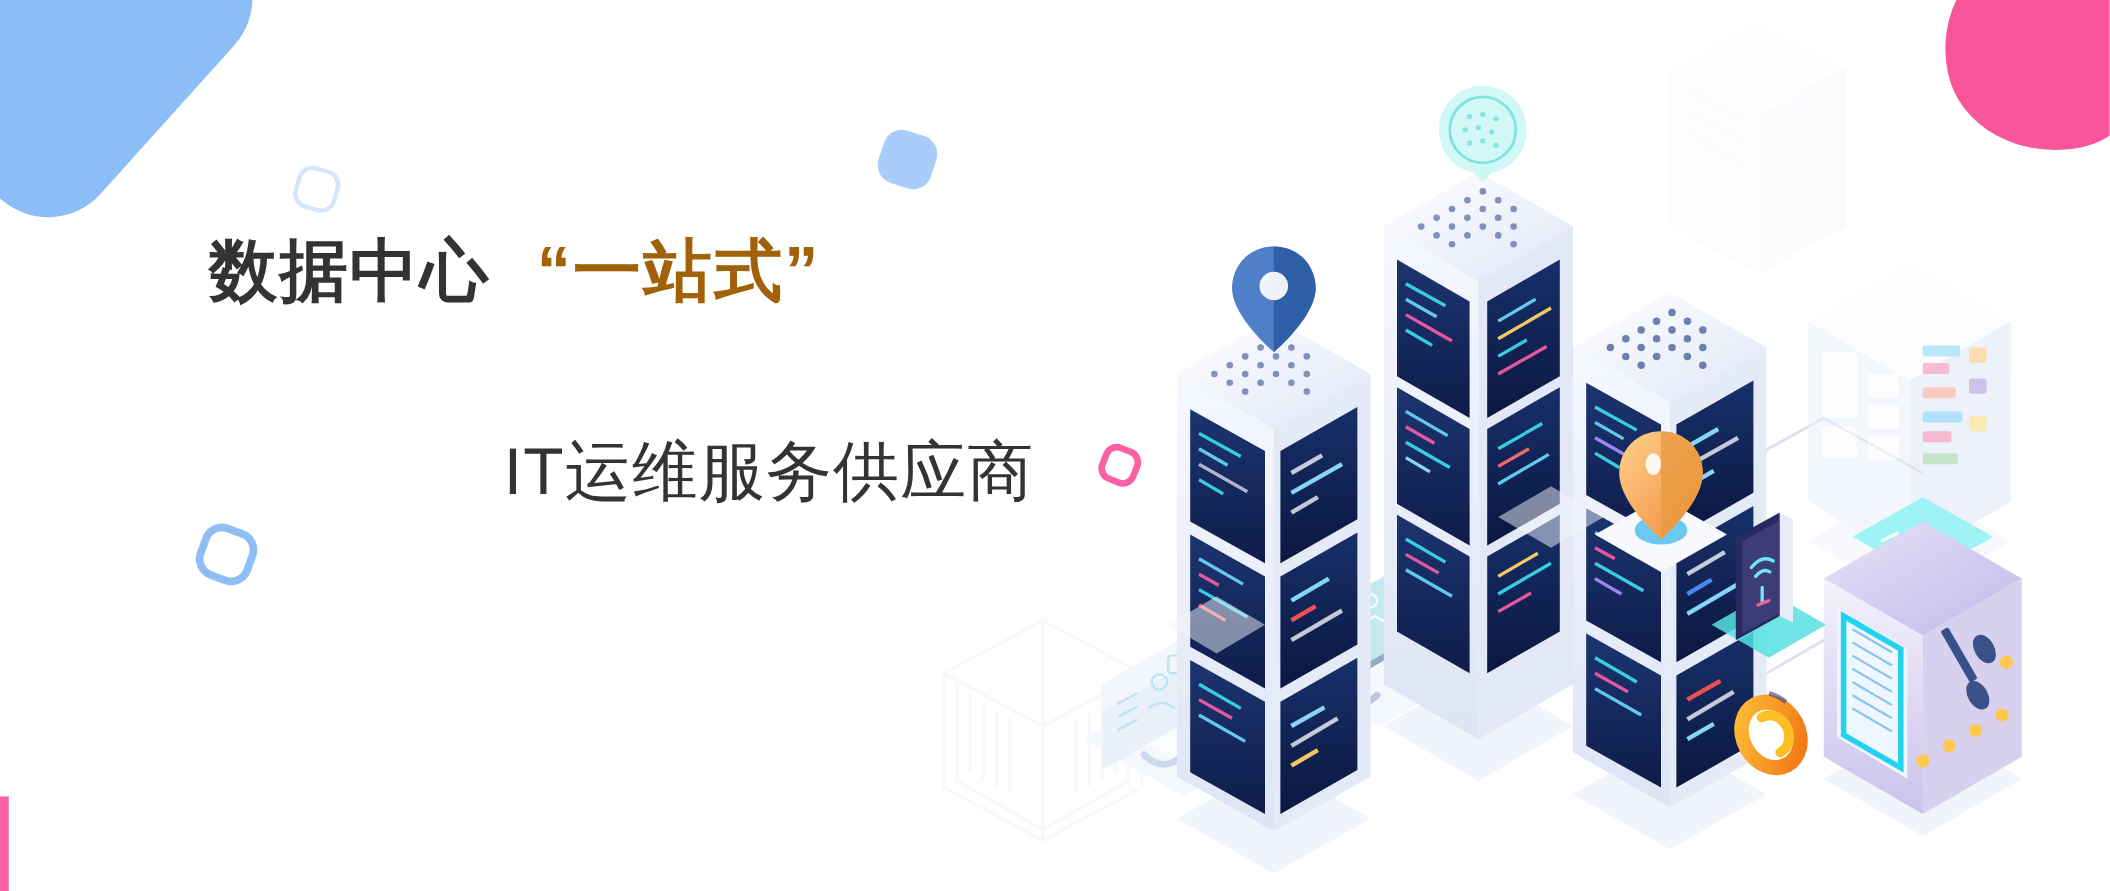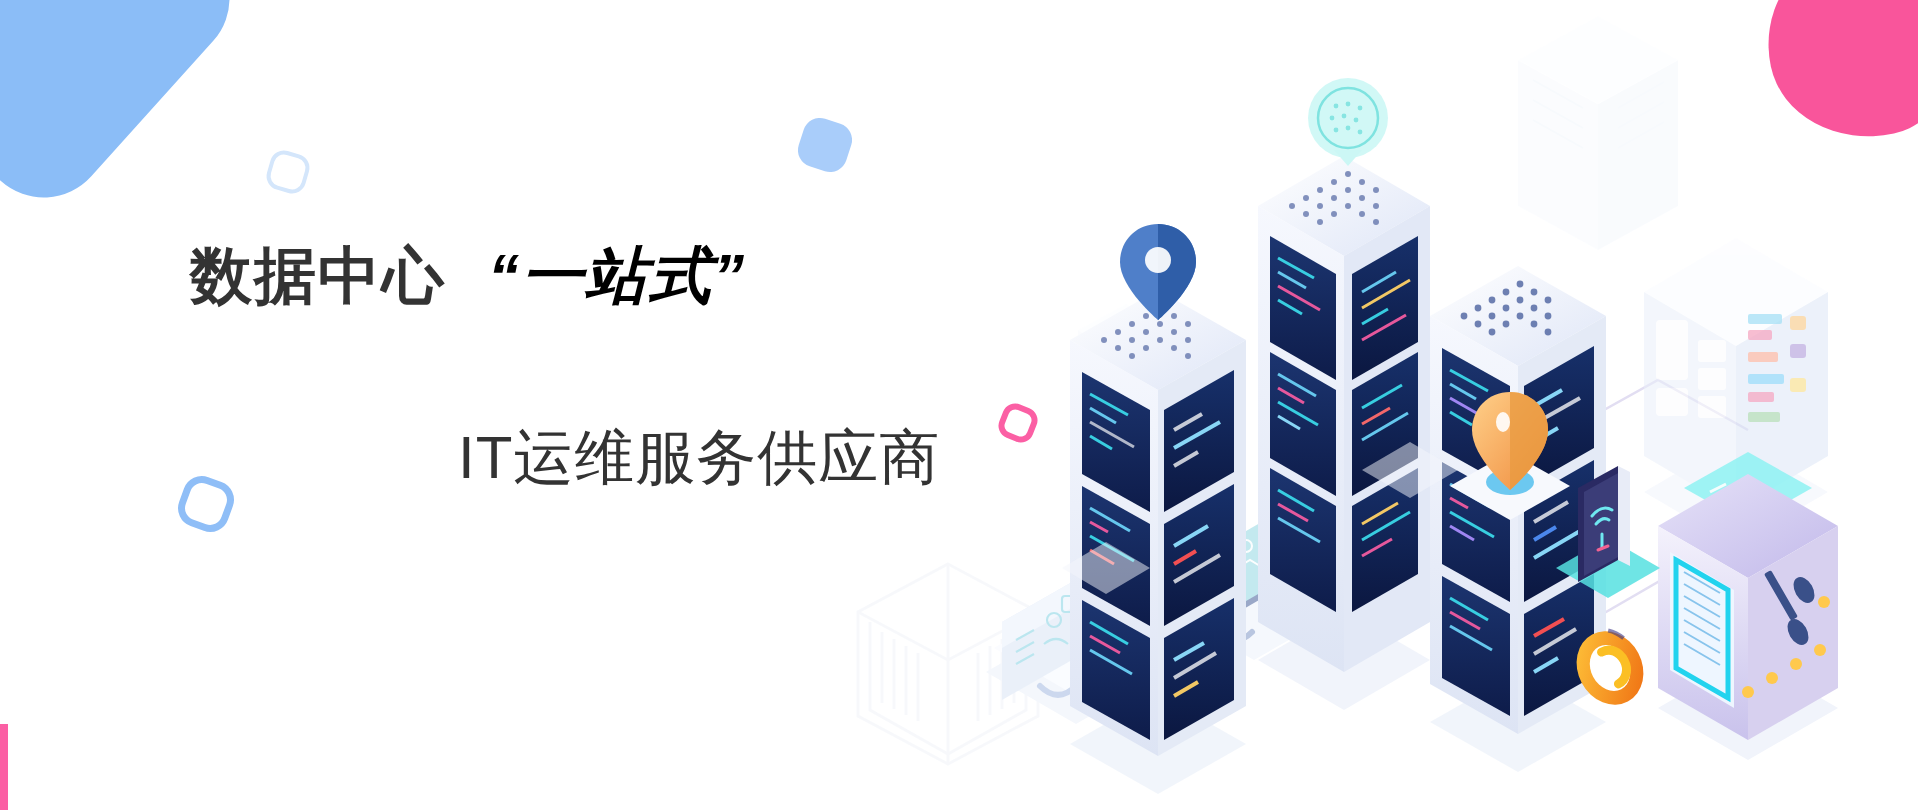--- a/index.html
+++ b/index.html
@@ -73,34 +73,34 @@
   .cube-wm {
     position:absolute;
     left:848px; top:556px;
     width:200px; height:215px;
     opacity:.55;
   }
 
   
   .headline {
     position:absolute;
-    left:190px; top:242px;
+    left:190px; top:213px;
     width:900px;
   }
   .line1 {
     display:flex;
     align-items:baseline;
     white-space:nowrap;
     font-size:62px;
     font-weight:700;
     letter-spacing:2px;
     line-height:1.1;
   }
   .t-dark { color:#333333; }
-  .t-red  { color:#000000;font-style:italic; }
+  .t-red  { color:#a16207; }
   .quote-wrap { margin-left:42px; display:inline-block; }
   .line2 {
     margin-top:108px;
     margin-left:268px;
     font-size:60px;
     font-weight:400;
     letter-spacing:1px;
     color:#333333;
     white-space:nowrap;
   }

